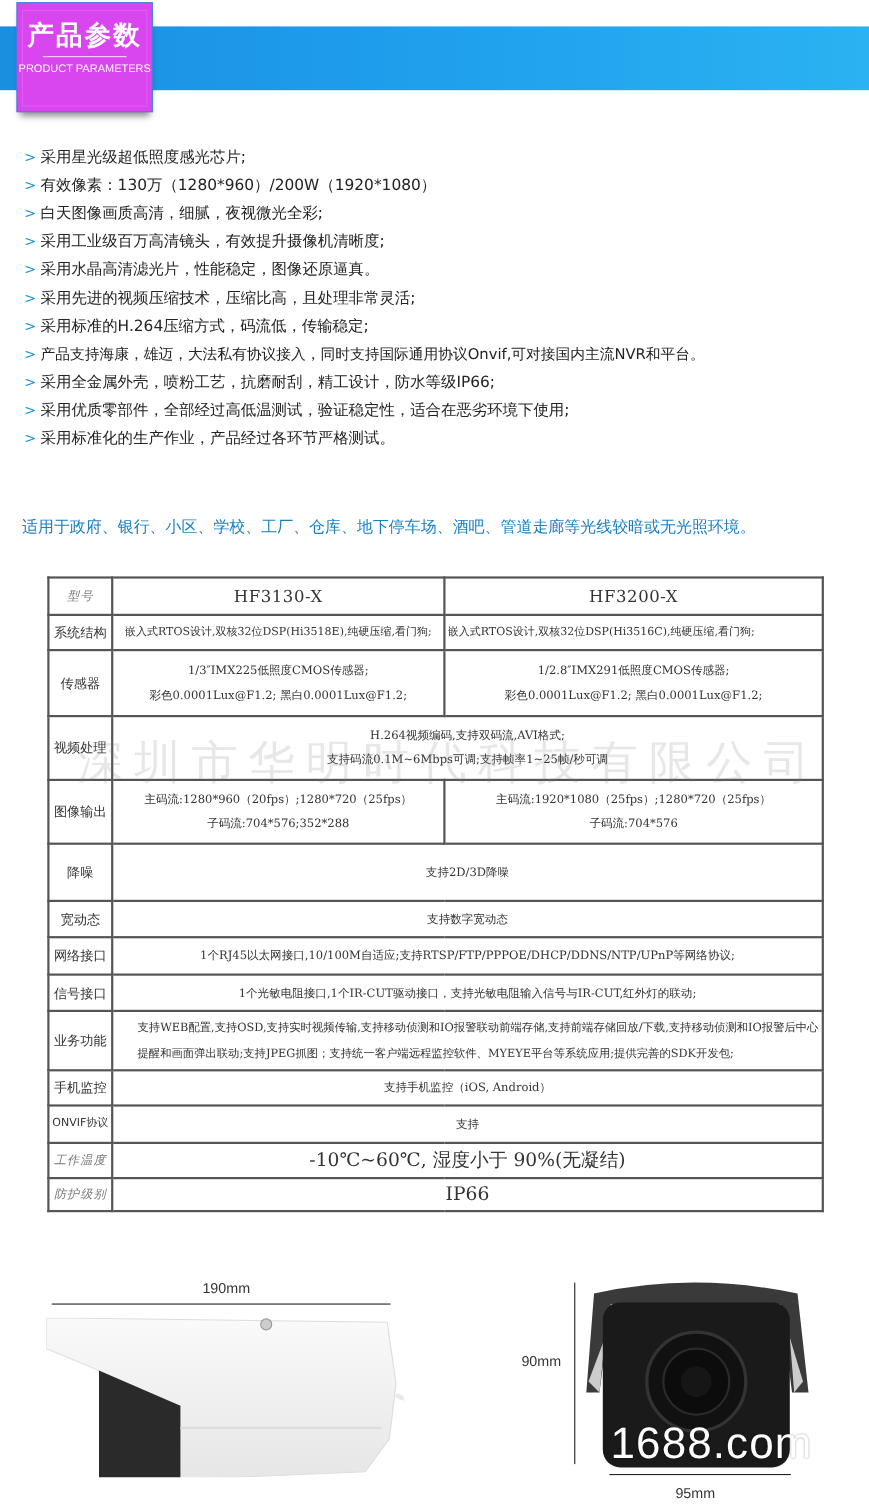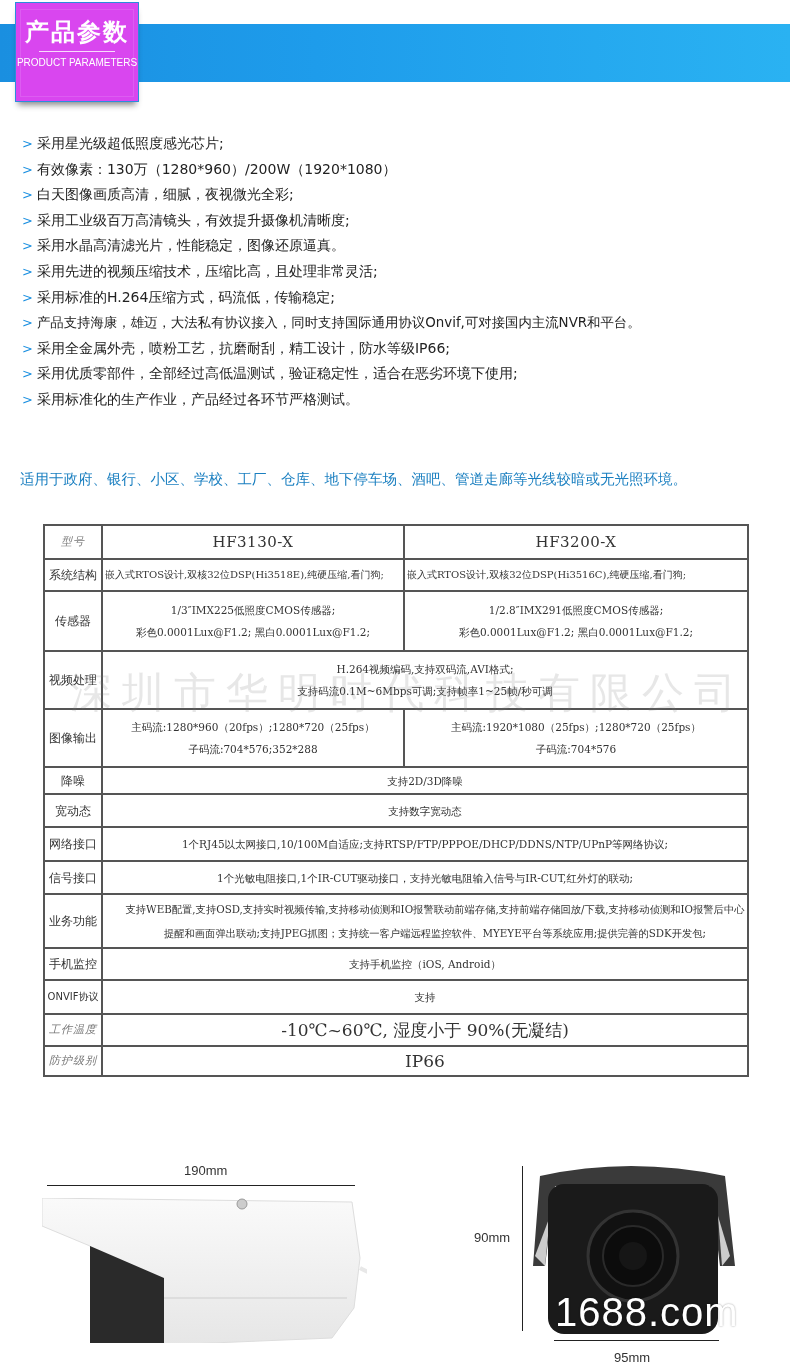--- a/index.html
+++ b/index.html
@@ -26,21 +26,21 @@
   .applicable { position: absolute; left: 20px; top: 470px; font-size: 14.5px; color: #1a7fc0; white-space: nowrap; }
 
   
   .spec-table { position: absolute; left: 43px; top: 524px; width: 706px; border-collapse: collapse;
     font-family: "DejaVu Serif", "Liberation Serif", serif; color: #333; }
   .spec-table td { border: 2px solid #555; text-align: center; font-size: 10.5px; padding: 0 2px; line-height: 22px; }
   .spec-table td.lbl { width: 58px; font-family: "DejaVu Sans", sans-serif; font-size: 12px; color: #333; }
   .spec-table td.lbl.light { color: #777; font-size: 11px; letter-spacing: 1px; font-style: italic; }
   .spec-table td.model { font-size: 15px; letter-spacing: 0.5px; }
   .spec-table td.big { font-size: 17px; }
-  .spec-table td.left { text-align: center; padding-left: 22px; line-height: 24px; }
+  .spec-table td.left { text-align: left; padding-left: 22px; line-height: 24px; }
 
   .watermark { position: absolute; left: 70px; top: 665px; font-size: 42px; color: rgba(120,120,120,0.18);
     letter-spacing: 10px; white-space: nowrap; pointer-events: none; font-family: "DejaVu Sans", sans-serif; }
 
   
   .dim-label { position: absolute; font-size: 13px; color: #333; font-family: "Liberation Sans", sans-serif; }
   .hline { position: absolute; height: 1px; background: #222; }
   .vline { position: absolute; width: 1px; background: #222; }
 
   .cam-side { position: absolute; left: 42px; top: 1198px; width: 325px; height: 145px; }
@@ -77,21 +77,21 @@
 
 <table class="spec-table">
   <tbody>
       <tr style="height:34px">
     <td class="lbl light">型号</td>
     <td class="model" style="width:302px">HF3130-X</td>
     <td class="model">HF3200-X</td>
   </tr>
   <tr style="height:32px">
     <td class="lbl">系统结构</td>
-    <td style="text-align:left;white-space:nowrap;font-size:10px">嵌入式RTOS设计,双核32位DSP(Hi3518E),纯硬压缩,看门狗;</td>
+    <td style="text-align:center;white-space:nowrap;font-size:10px">嵌入式RTOS设计,双核32位DSP(Hi3518E),纯硬压缩,看门狗;</td>
     <td style="text-align:left;white-space:nowrap;font-size:10px">嵌入式RTOS设计,双核32位DSP(Hi3516C),纯硬压缩,看门狗;</td>
   </tr>
   <tr style="height:60px">
     <td class="lbl">传感器</td>
     <td>
           <div>1/3″IMX225低照度CMOS传感器;</div>
           <div>彩色0.0001Lux@F1.2; 黑白0.0001Lux@F1.2;</div>
         </td>
     <td>
           <div>1/2.8″IMX291低照度CMOS传感器;</div>
@@ -109,21 +109,21 @@
     <td class="lbl">图像输出</td>
     <td>
           <div>主码流:1280*960（20fps）;1280*720（25fps）</div>
           <div>子码流:704*576;352*288</div>
         </td>
     <td>
           <div>主码流:1920*1080（25fps）;1280*720（25fps）</div>
           <div>子码流:704*576</div>
         </td>
   </tr>
-  <tr style="height:27px">
+  <tr style="height:52px">
     <td class="lbl">降噪</td>
     <td colspan="2">支持2D/3D降噪</td>
   </tr>
   <tr style="height:33px">
     <td class="lbl">宽动态</td>
     <td colspan="2">支持数字宽动态</td>
   </tr>
   <tr style="height:34px">
     <td class="lbl">网络接口</td>
     <td colspan="2">1个RJ45以太网接口,10/100M自适应;支持RTSP/FTP/PPPOE/DHCP/DDNS/NTP/UPnP等网络协议;</td>

